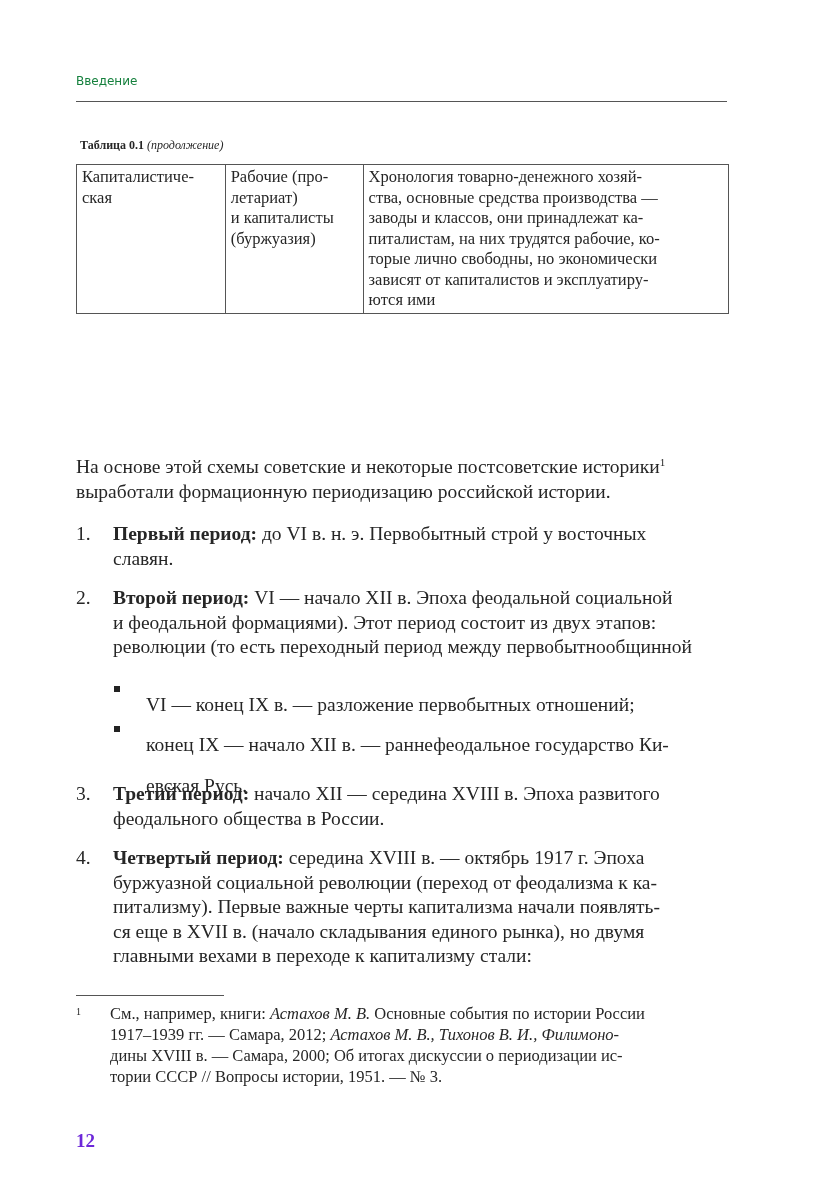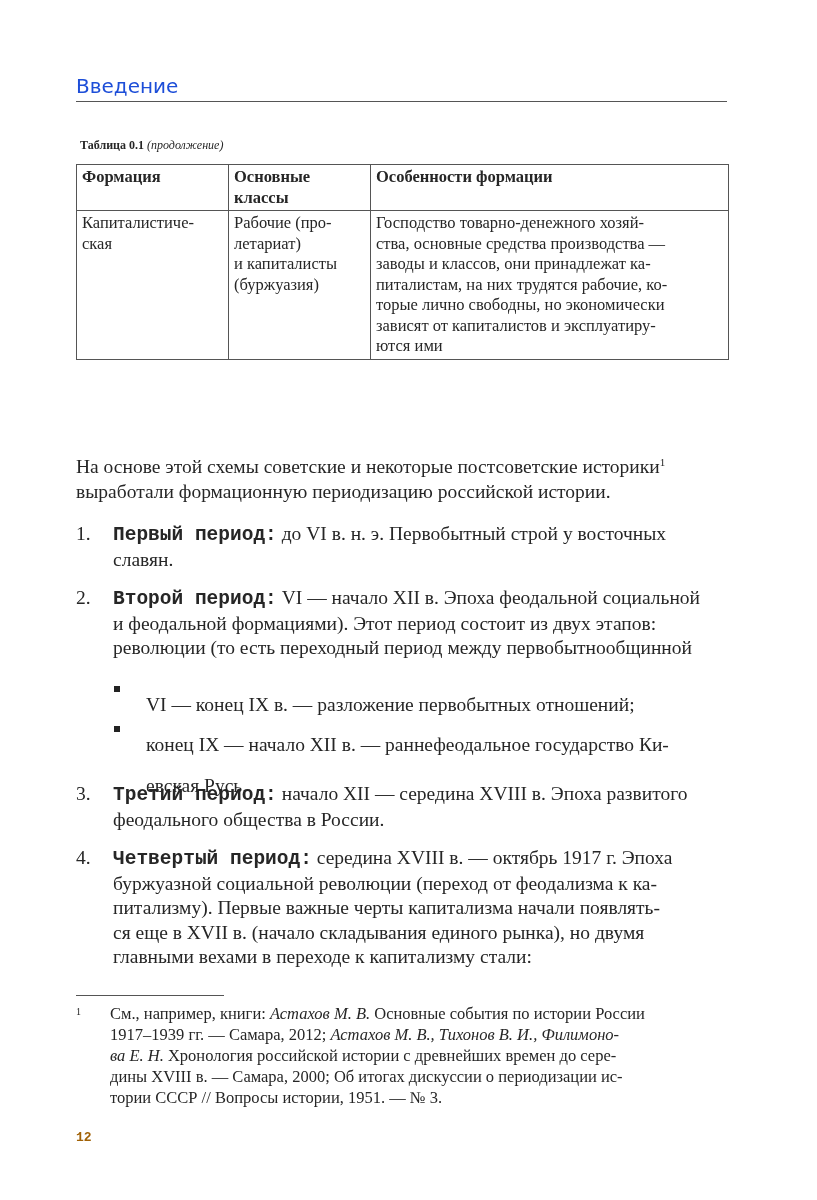--- a/index.html
+++ b/index.html
@@ -1,82 +1,74 @@
 <!DOCTYPE html>
 <html><head>
 <meta charset="utf-8">
 <style>
   html, body { margin: 0; padding: 0; background: #ffffff; }
   body { width: 817px; height: 1200px; position: relative; overflow: hidden; color: #262626; font-family: "Liberation Serif", serif; }
-  .running-head { position: absolute; left: 76px; top: 74px; font-family: "DejaVu Sans", sans-serif; font-size: 20px; color: #1d4ed8; }
+  .running-head { position: absolute; left: 76px; top: 74px; font-family: "DejaVu Sans", sans-serif; font-size: 12px; color: #15803d; }
   .head-rule { position: absolute; left: 76px; top: 101px; width: 651px; height: 0; border-top: 1.3px solid #555; }
   .caption { position: absolute; left: 80px; top: 138px; font-size: 12px; }
   .caption b { font-weight: bold; }
   .caption i { font-style: italic; }
   table.formations { position: absolute; left: 76px; top: 164px; width: 653px; border-collapse: collapse; font-size: 16.5px; line-height: 20.5px; }
   table.formations td, table.formations th { border: 1.2px solid #555; vertical-align: top; padding: 2px 5px 2px 5px; text-align: left; }
   table.formations th { font-weight: bold; }
   .col1 { width: 141px; }
   .col2 { width: 131px; }
   .pline { display: block; white-space: nowrap; }
   .body-text { position: absolute; left: 76px; width: 652px; font-size: 19.5px; line-height: 24.5px; }
   .para { top: 455px; }
   .para .l { display: block; white-space: nowrap; }
   sup { font-size: 11px; line-height: 0; vertical-align: super; }
   .item { position: absolute; left: 76px; width: 652px; font-size: 19.5px; line-height: 24.5px; }
   .item .num { position: absolute; left: 0; top: 0; }
   .item .txt { position: absolute; left: 37px; top: 0; width: 615px; }
   .item .l { display: block; white-space: nowrap; }
-  .item b { font-weight: bold; font-family: Liberation Mono, monospace; }
+  .item b { font-weight: bold; }
   .bullet { position: absolute; left: 112px; width: 616px; font-size: 19.5px; line-height: 24.5px; }
   .bullet .mark { position: absolute; left: 2px; top: 9px; width: 6px; height: 6px; background: #222; }
   .bullet .txt { position: absolute; left: 34px; top: 0; width: 582px; }
   .bullet .l { display: block; white-space: nowrap; margin-top: 16px; }
   .fn-rule { position: absolute; left: 76px; top: 995px; width: 148px; border-top: 1.2px solid #555; }
   .footnote { position: absolute; left: 76px; top: 1003px; width: 652px; font-size: 16.5px; line-height: 21px; }
   .footnote .fnum { position: absolute; left: 0; top: -2px; font-size: 10px; }
   .footnote .txt { position: absolute; left: 34px; top: 0; width: 618px; }
   .footnote .l { display: block; white-space: nowrap; }
   .footnote i { font-style: italic; }
-  .page-number { position: absolute; left: 76px; top: 1130px; font-family: Liberation Mono, monospace; font-weight: bold; font-size: 13px; color: #a16207; }
+  .page-number { position: absolute; left: 76px; top: 1130px; font-family: Liberation Serif, serif; font-weight: bold; font-size: 19px; color: #6d28d9; }
 </style>
 </head>
 <body>
 
 <div class="running-head">Введение</div>
 <div class="head-rule"></div>
 
 <div class="caption">
   <b>Таблица 0.1</b>
   <i>(продолжение)</i>
 </div>
 
 <table class="formations">
   <tbody>
-      <tr>
-    <th class="col1">Формация</th>
-    <th class="col2">
-      <span class="pline">Основные</span>
-      <span class="pline">классы</span>
-    </th>
-    <th>Особенности формации</th>
-  </tr>
   <tr>
     <td>
       <span class="pline">Капиталистиче-</span>
       <span class="pline">ская</span>
     </td>
     <td>
       <span class="pline">Рабочие (про-</span>
       <span class="pline">летариат)</span>
       <span class="pline">и капиталисты</span>
       <span class="pline">(буржуазия)</span>
     </td>
     <td>
-      <span class="pline">Господство товарно-денежного хозяй-</span>
+      <span class="pline">Хронология товарно-денежного хозяй-</span>
       <span class="pline">ства, основные средства производства —</span>
       <span class="pline">заводы и классов, они принадлежат ка-</span>
       <span class="pline">питалистам, на них трудятся рабочие, ко-</span>
       <span class="pline">торые лично свободны, но экономически</span>
       <span class="pline">зависят от капиталистов и эксплуатиру-</span>
       <span class="pline">ются ими</span>
     </td>
   </tr>
 </tbody>
   </table>
@@ -137,19 +129,18 @@
   </div>
 </div>
 
 <div class="fn-rule"></div>
 
 <div class="footnote">
   <span class="fnum">1</span>
   <div class="txt">
     <span class="l"><span>См., например, книги: </span><i>Астахов М. В.</i><span> Основные события по истории России</span></span>
     <span class="l"><span>1917–1939 гг. — Самара, 2012; </span><i>Астахов М. В., Тихонов В. И., Филимоно-</i></span>
-    <span class="l"><i>ва Е. Н.</i><span> Хронология российской истории с древнейших времен до сере-</span></span>
     <span class="l">дины XVIII в. — Самара, 2000; Об итогах дискуссии о периодизации ис-</span>
     <span class="l">тории СССР // Вопросы истории, 1951. — № 3.</span>
   </div>
 </div>
 
 <div class="page-number">12</div>
 
 </body></html>

